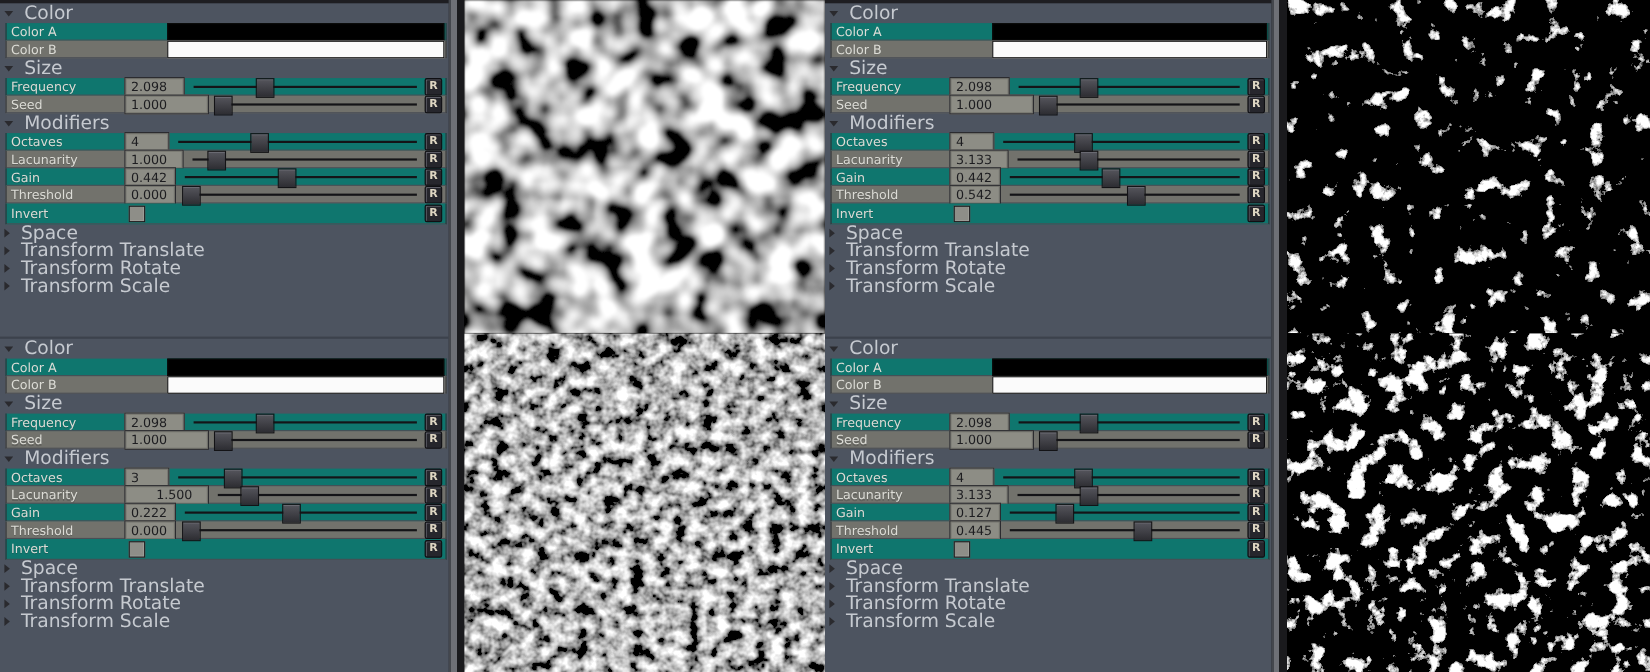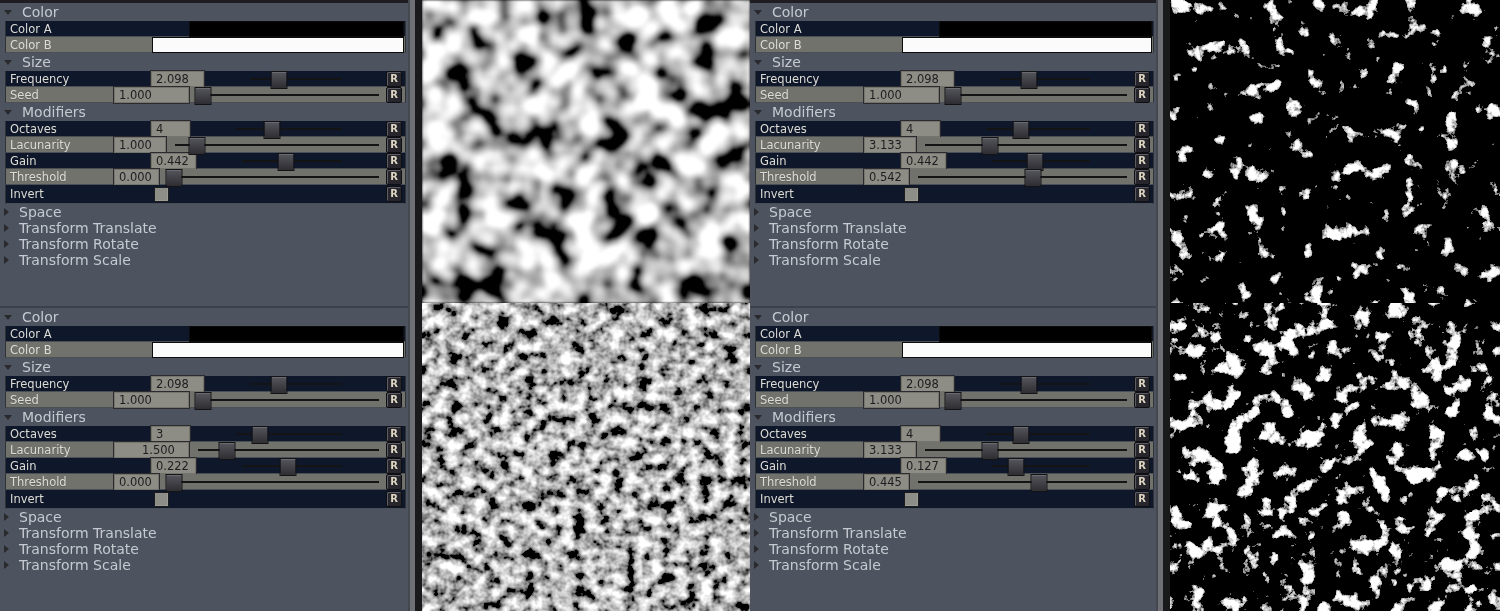--- a/index.html
+++ b/index.html
@@ -19,31 +19,31 @@
   .tex svg{display:block;width:100%;height:100%;}
 
   
   .panel{height:306px;overflow:hidden;display:flex;flex-direction:column;box-sizing:border-box;}
   .panel.first{border-top:3px solid #1e1e22;}
   .panel.second{border-top:2px solid #3c424c;height:305px;}
 
   .row{display:flex;align-items:center;box-sizing:border-box;flex:none;}
 
   
-  .row.header,.row.collapsed{height:18px;padding-left:4px;color:#c6cad0;font-size:14px;text-align:right;}
+  .row.header,.row.collapsed{height:18px;padding-left:4px;color:#c6cad0;font-size:17px;text-align:right;}
   .row.collapsed{height:16px;}
   .tri{flex:none;display:inline-block;width:0;height:0;margin-right:8px;}
   .tri.down{border-left:4.5px solid transparent;border-right:4.5px solid transparent;border-top:5.5px solid #2a2a2e;}
   .tri.right{border-top:4.5px solid transparent;border-bottom:4.5px solid transparent;border-left:5.5px solid #2a2a2e;}
   .hlabel{margin-left:2px;white-space:nowrap;}
 
   
   .row.cell{margin:0 2px 0 5px;border-left:1px solid #2e3136;border-right:1px solid #2e3136;
             border-bottom:1px solid #4a4e55;color:#dcdcd6;font-size:11.5px;}
-  .row.light{background:#0f172a;gap:37px;}
+  .row.light{background:#0f766e;}
   .row.dark{background:#72726c;}
   .row.crow{height:16px;}
   .row.srow{height:16px;}
   .row.krow{height:19px;}
   .plabel{flex:none;width:103px;padding-left:4px;white-space:nowrap;overflow:hidden;
           text-shadow:0 1px 0 rgba(40,40,40,.25);}
   .clabel{flex:none;width:142px;padding-left:4px;white-space:nowrap;}
   .swatch{flex:1;height:14px;margin-right:1px;border:1px solid #0c0c0c;}
   .vbox{flex:none;height:16px;line-height:16px;background:#8d8d85;border:1px solid #2b2b2f;
         box-shadow:inset 0 0 0 1px #75756e;color:#1d1d20;padding-left:5px;overflow:hidden;white-space:nowrap;}

